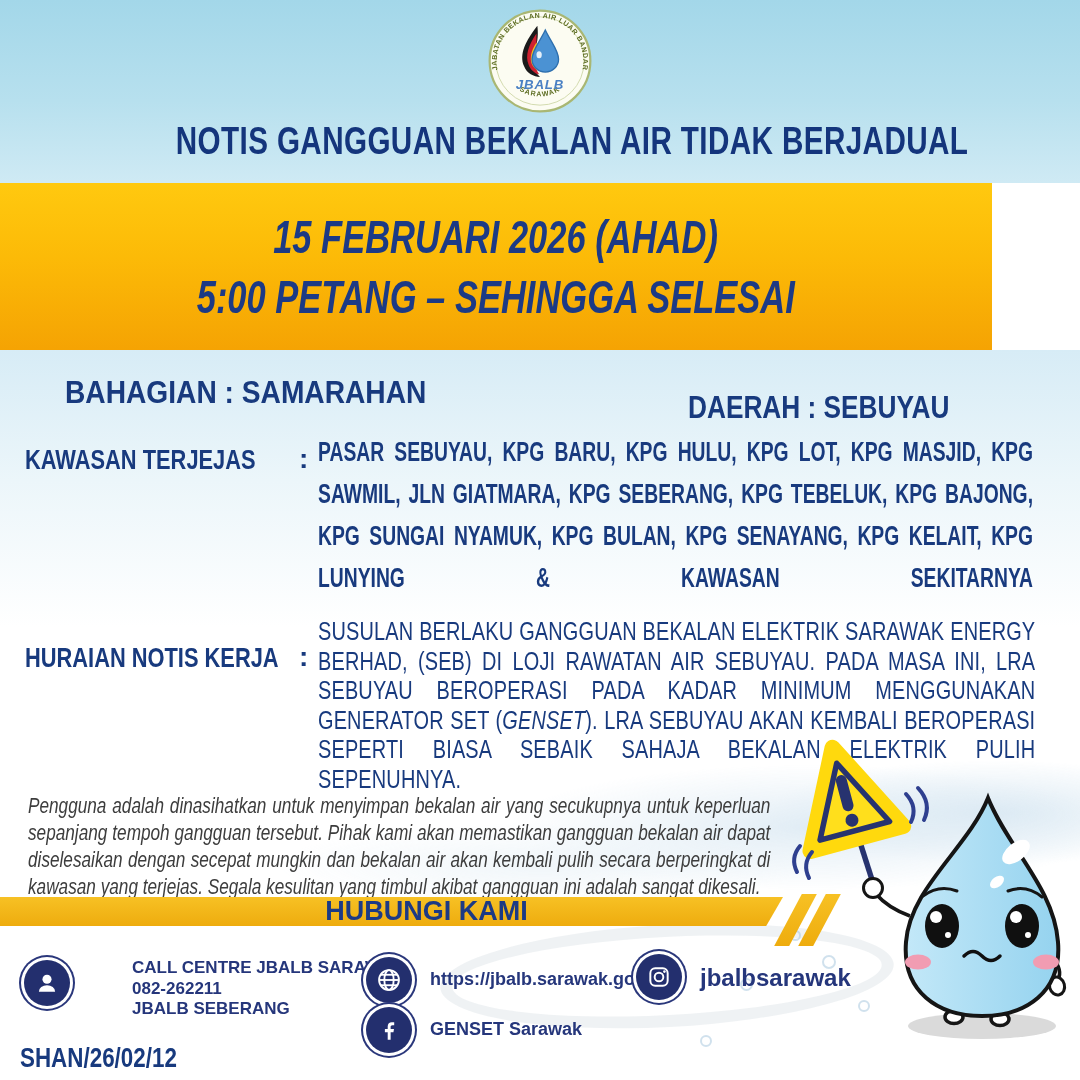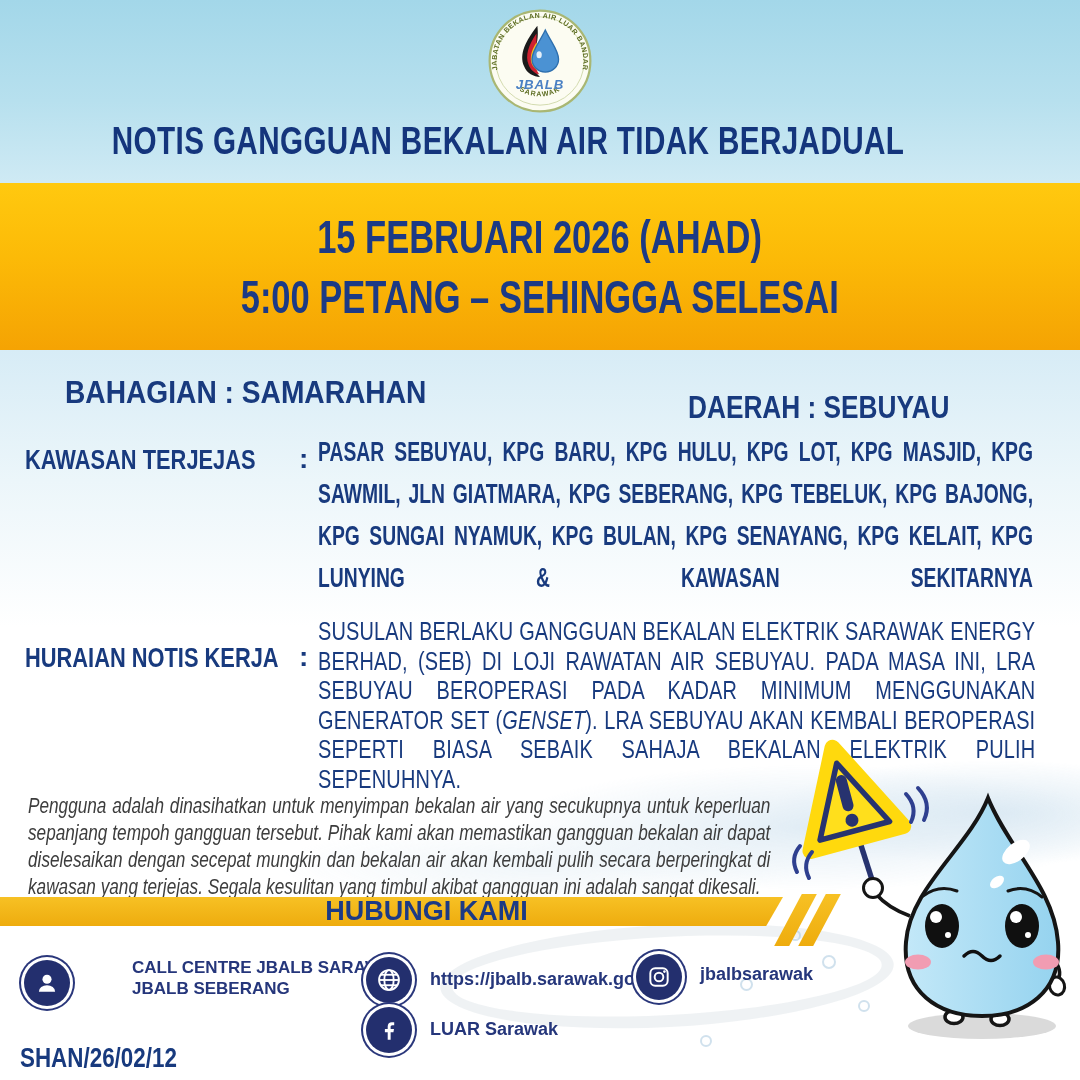--- a/index.html
+++ b/index.html
@@ -7,30 +7,30 @@
     width:1080px;height:1080px;position:relative;overflow:hidden;
     font-family:"Liberation Sans",sans-serif;background:#ffffff;
   }
   .abs{position:absolute;}
   
   .sky{
     left:0;top:0;width:1080px;height:183px;
     background:linear-gradient(180deg,#a3d7e9 0%,#b7e0ee 55%,#cfeaf4 100%);
   }
   .logo-wrap{left:487px;top:8px;width:106px;height:106px;}
-  .title-row{left:0;top:120px;width:1080px;text-align:left;}
+  .title-row{left:0;top:120px;width:1080px;text-align:right;}
   .title-row span{
     display:inline-block;transform:scaleX(.78);transform-origin:center;
     font-size:38px;font-weight:bold;color:#14357c;letter-spacing:.5px;white-space:nowrap;
   }
   
   .date-banner{
-    left:0;top:183px;width:1080px;height:167px;
+    left:0;top:183px;width:992px;height:167px;
     background:linear-gradient(180deg,#ffc90f 0%,#fcba07 45%,#f5a303 100%);
-    display:flex;flex-direction:column;align-items:center;justify-content:center;gap:6px;
+    display:flex;flex-direction:column;align-items:center;justify-content:center;gap:6px;font-style:italic;
   }
   .date-banner .line{
     display:inline-block;transform:scaleX(.75);transform-origin:center;
     font-size:46px;font-weight:bold;color:#1c3a85;white-space:nowrap;
   }
   
   .content-bg{
     left:0;top:350px;width:1080px;height:730px;
     background:linear-gradient(180deg,#d7ecf6 0%,#ecf6fa 18%,#ffffff 38%,#ffffff 100%);
   }
@@ -90,21 +90,21 @@
     display:flex;align-items:center;justify-content:center;
   }
   .ci-person{left:24px;top:960px;}
   .ci-globe{left:366px;top:957px;}
   .ci-fb{left:366px;top:1007px;}
   .ci-ig{left:636px;top:954px;}
   .ctext{font-weight:bold;color:#25367b;white-space:nowrap;}
   .call-block{left:88px;top:958px;font-size:17px;line-height:20.5px;margin-left:44px;}
   .site-text{left:430px;top:969px;font-size:18px;}
   .fb-text{left:430px;top:1019px;font-size:18px;}
-  .ig-text{left:700px;top:964px;font-size:18px;}
+  .ig-text{left:700px;top:964px;font-size:24px;}
   .ref{left:20px;top:1042px;font-size:28px;font-weight:bold;transform:scaleX(.8);transform-origin:left;white-space:nowrap;}
   .mascot-wrap{left:770px;top:720px;width:310px;height:360px;}
 </style>
 </head>
 <body>
 
 <div class="abs sky"></div>
 
 <div class="abs logo-wrap">
   <svg width="106" height="106" viewBox="0 0 120 120">
@@ -174,40 +174,41 @@
 <div class="abs stripe stripe2"></div>
 
 <div class="abs cicon ci-person">
   <svg width="26" height="26" viewBox="0 0 24 24">
     <circle cx="12" cy="8.5" r="4.2" fill="#ffffff"></circle>
     <path d="M4.5,20 a7.5,6 0 0 1 15,0 Z" fill="#ffffff"></path>
   </svg>
 </div>
 <div class="abs ctext call-block">
   <div>CALL CENTRE JBALB SARAWAK</div>
+  <div>082-262211</div>
   <div>JBALB SEBERANG</div>
 </div>
 
 <div class="abs cicon ci-globe">
   <svg width="28" height="28" viewBox="0 0 24 24" fill="none" stroke="#ffffff" stroke-width="1.6">
     <circle cx="12" cy="12" r="8.5"></circle>
     <ellipse cx="12" cy="12" rx="4" ry="8.5"></ellipse>
     <line x1="3.5" y1="12" x2="20.5" y2="12"></line>
     <line x1="4.5" y1="7.5" x2="19.5" y2="7.5"></line>
     <line x1="4.5" y1="16.5" x2="19.5" y2="16.5"></line>
   </svg>
 </div>
 <div class="abs ctext site-text">https://jbalb.sarawak.gov.my/</div>
 
 <div class="abs cicon ci-fb">
   <svg width="26" height="26" viewBox="0 0 24 24">
     <path d="M13.5,21 v-7 h2.6 l.5-3 h-3.1 v-1.8 c0-1 .4-1.7 1.8-1.7 h1.5 V4.9 c-.3,0-1.2-.1-2.2-.1 c-2.3,0-3.8,1.4-3.8,3.9 V11 H8.2 v3 h2.6 v7 Z" fill="#ffffff"></path>
   </svg>
 </div>
-<div class="abs ctext fb-text">LUAR Sarawak</div>
+<div class="abs ctext fb-text">GENSET Sarawak</div>
 
 <div class="abs cicon ci-ig">
   <svg width="26" height="26" viewBox="0 0 24 24" fill="none" stroke="#ffffff" stroke-width="1.8">
     <rect x="4" y="4" width="16" height="16" rx="4.5"></rect>
     <circle cx="12" cy="12" r="4"></circle>
     <circle cx="17" cy="7" r="1.2" fill="#ffffff" stroke="none"></circle>
   </svg>
 </div>
 <div class="abs ctext ig-text">jbalbsarawak</div>
 

